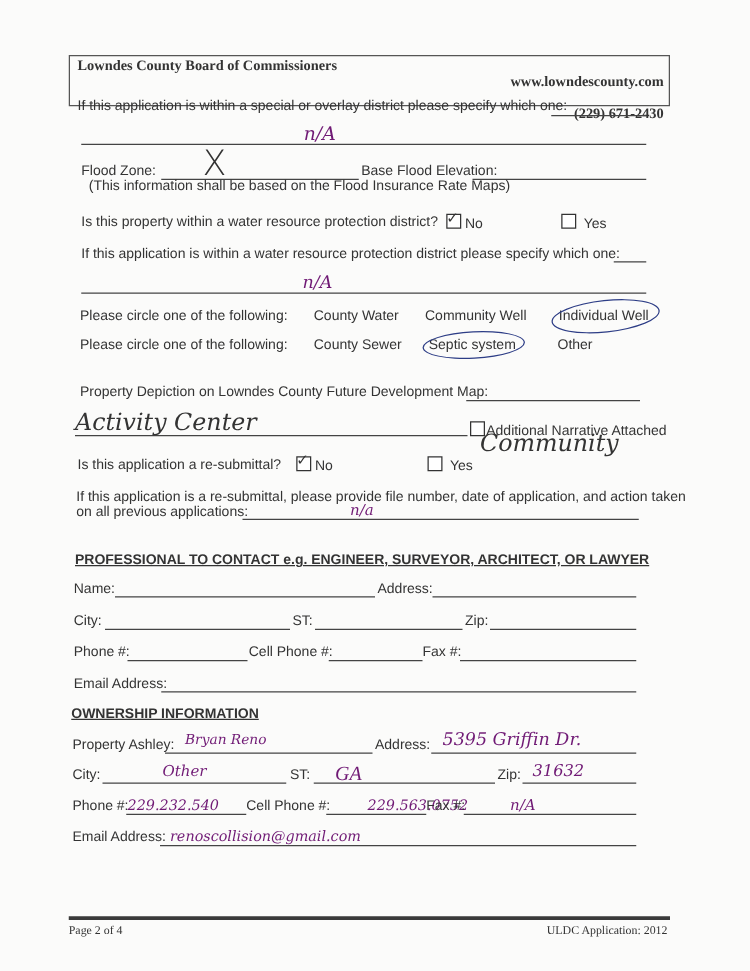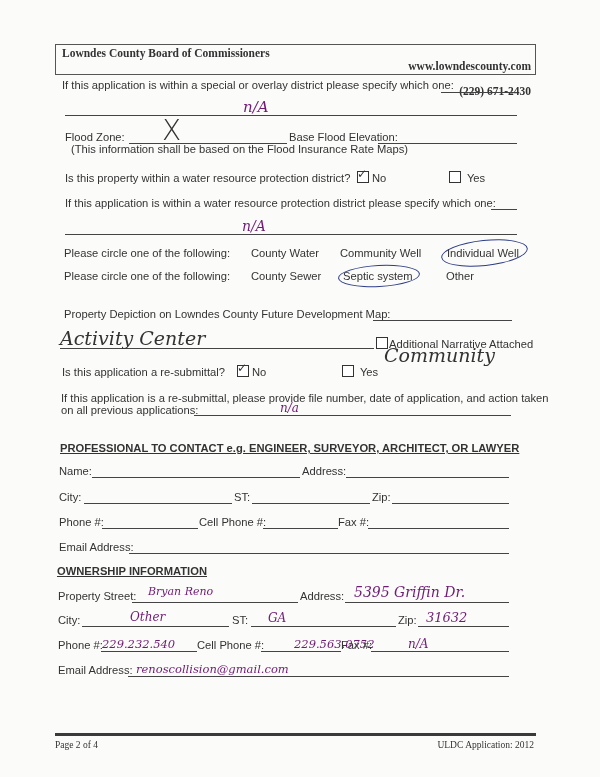--- a/index.html
+++ b/index.html
@@ -2,21 +2,21 @@
 <html><head>
 <meta charset="utf-8">
 <style>
   html, body { margin: 0; padding: 0; }
   body {
     width: 600px; height: 777px; background: #fbfbfa; position: relative; overflow: hidden;
     font-family: "Liberation Sans", sans-serif; color: #2a2a2a;
   }
   .abs { position: absolute; white-space: nowrap; text-align: right; }
   .hdr-box {
-    position: absolute; left: 55px; top: 44px; width: 481px; height: 31px;
+    position: absolute; left: 55px; top: 44px; width: 481px; height: 41px;
     border: 1.5px solid #555; box-sizing: border-box;
     font-family: "Liberation Serif", serif; font-weight: bold; font-size: 11.5px; color: #333;
   }
   .hdr-box .l1 { position: absolute; left: 6px; top: 2px; }
   .hdr-box .l2 { position: absolute; left: 6px; top: 15px; }
   .hdr-box .r1 { position: absolute; right: 4px; top: 2px; margin-top: 38px; }
   .hdr-box .r2 { position: absolute; right: 4px; top: 15px; }
   .t { font-size: 11.2px; color: #333; }
   .line { position: absolute; border-bottom: 1px solid #444; height: 0; }
   .hw {
@@ -123,33 +123,33 @@
 <span class="abs t" style="left:199px;top:516px;">Cell Phone #:</span>
 <div class="line" style="left:263px;top:528px;width:75px;"></div>
 <span class="abs t" style="left:338px;top:516px;">Fax #:</span>
 <div class="line" style="left:368px;top:528px;width:141px;"></div>
 
 <span class="abs t" style="left:59px;top:541px;">Email Address:</span>
 <div class="line" style="left:129px;top:553px;width:380px;"></div>
 
 <span class="abs sec" style="left:57px;top:565px;">OWNERSHIP INFORMATION</span>
 
-<span class="abs t" style="left:58px;top:590px;">Property Street:</span>
+<span class="abs t" style="left:58px;top:590px;">Property Ashley:</span>
 <div class="line" style="left:132px;top:602px;width:166px;"></div>
 <span class="hw" style="left:148px;top:585px;font-size:11px;">Bryan Reno</span>
 <span class="abs t" style="left:300px;top:590px;">Address:</span>
 <div class="line" style="left:345px;top:602px;width:164px;"></div>
 <span class="hw" style="left:354px;top:584px;font-size:14px;">5395 Griffin Dr.</span>
 
 <span class="abs t" style="left:58px;top:614px;">City:</span>
 <div class="line" style="left:82px;top:626px;width:147px;"></div>
 <span class="hw" style="left:130px;top:610px;font-size:12px;">Other</span>
 <span class="abs t" style="left:232px;top:614px;">ST:</span>
 <div class="line" style="left:251px;top:626px;width:145px;"></div>
-<span class="hw" style="left:268px;top:611px;font-size:12px;">GA</span>
+<span class="hw" style="left:268px;top:611px;font-size:16px;font-family:Liberation Serif, serif;">GA</span>
 <span class="abs t" style="left:398px;top:614px;">Zip:</span>
 <div class="line" style="left:418px;top:626px;width:91px;"></div>
 <span class="hw" style="left:426px;top:610px;font-size:13px;">31632</span>
 
 <span class="abs t" style="left:58px;top:639px;">Phone #:</span>
 <div class="line" style="left:101px;top:651px;width:96px;"></div>
 <span class="hw" style="left:102px;top:637px;font-size:11.5px;">229.232.540</span>
 <span class="abs t" style="left:197px;top:639px;">Cell Phone #:</span>
 <div class="line" style="left:261px;top:651px;width:80px;"></div>
 <span class="hw" style="left:264px;top:637px;font-size:11.5px;margin-left:30px;">229.563.0752</span>

